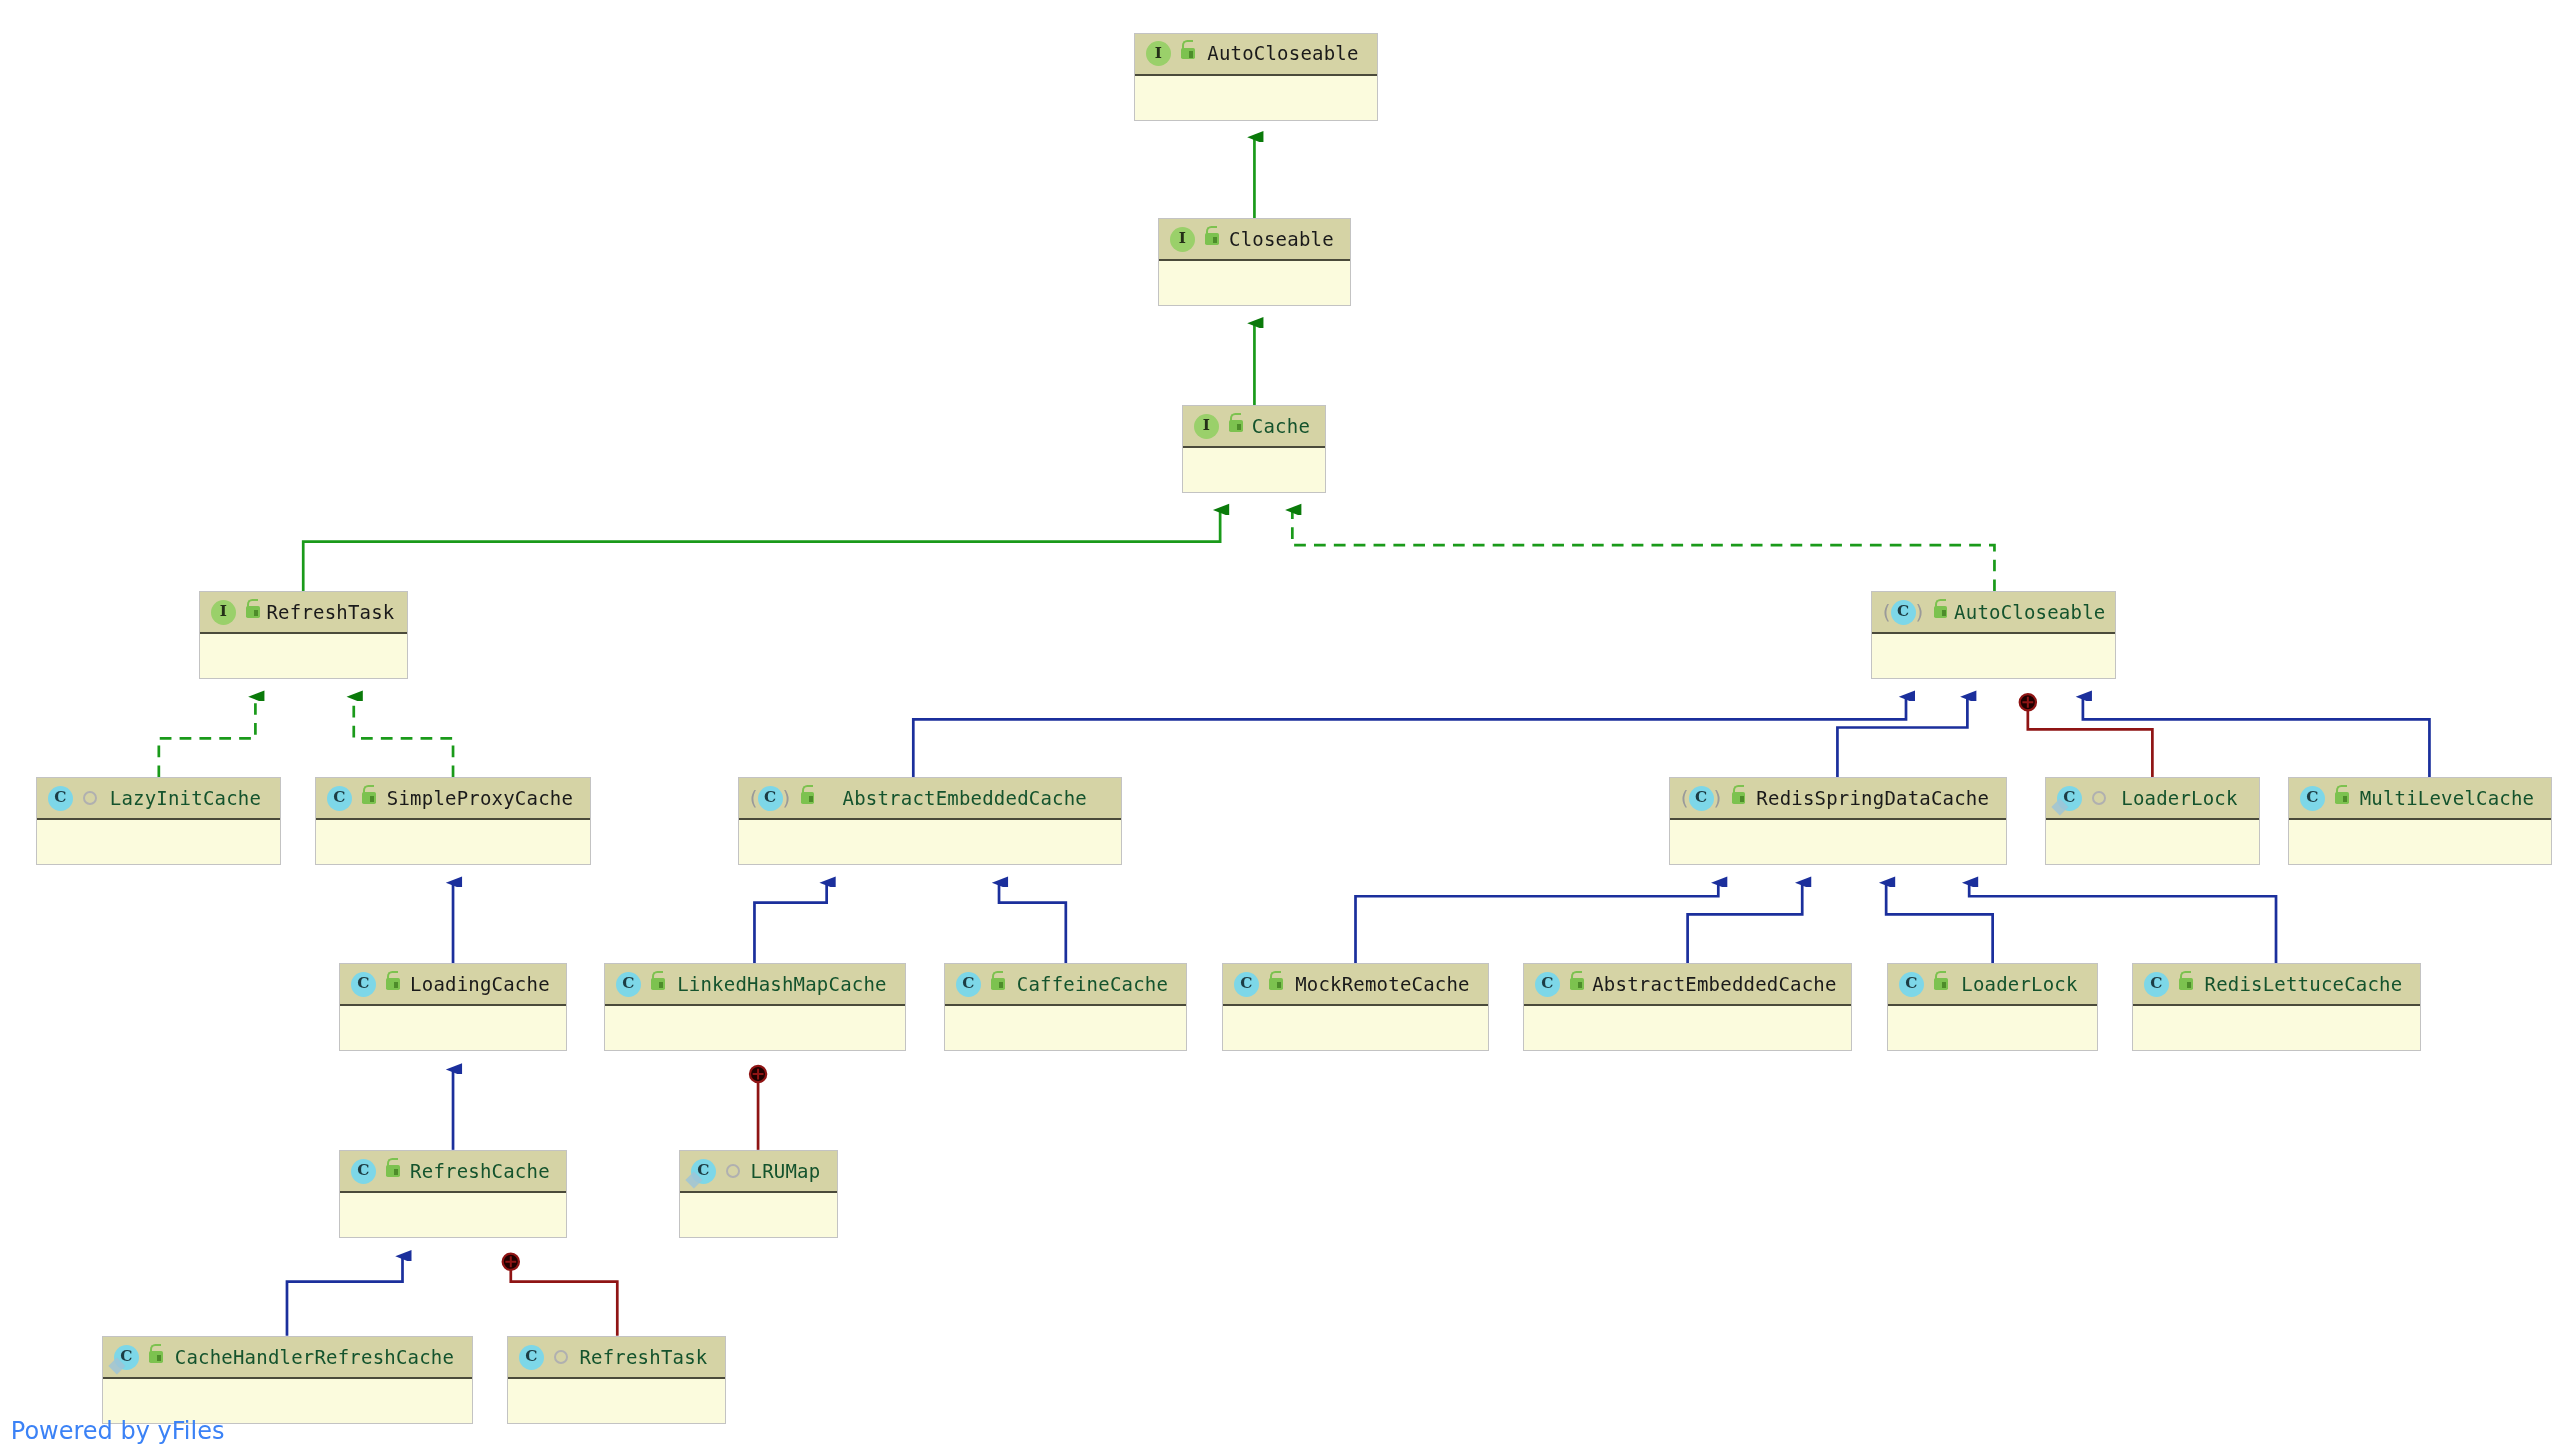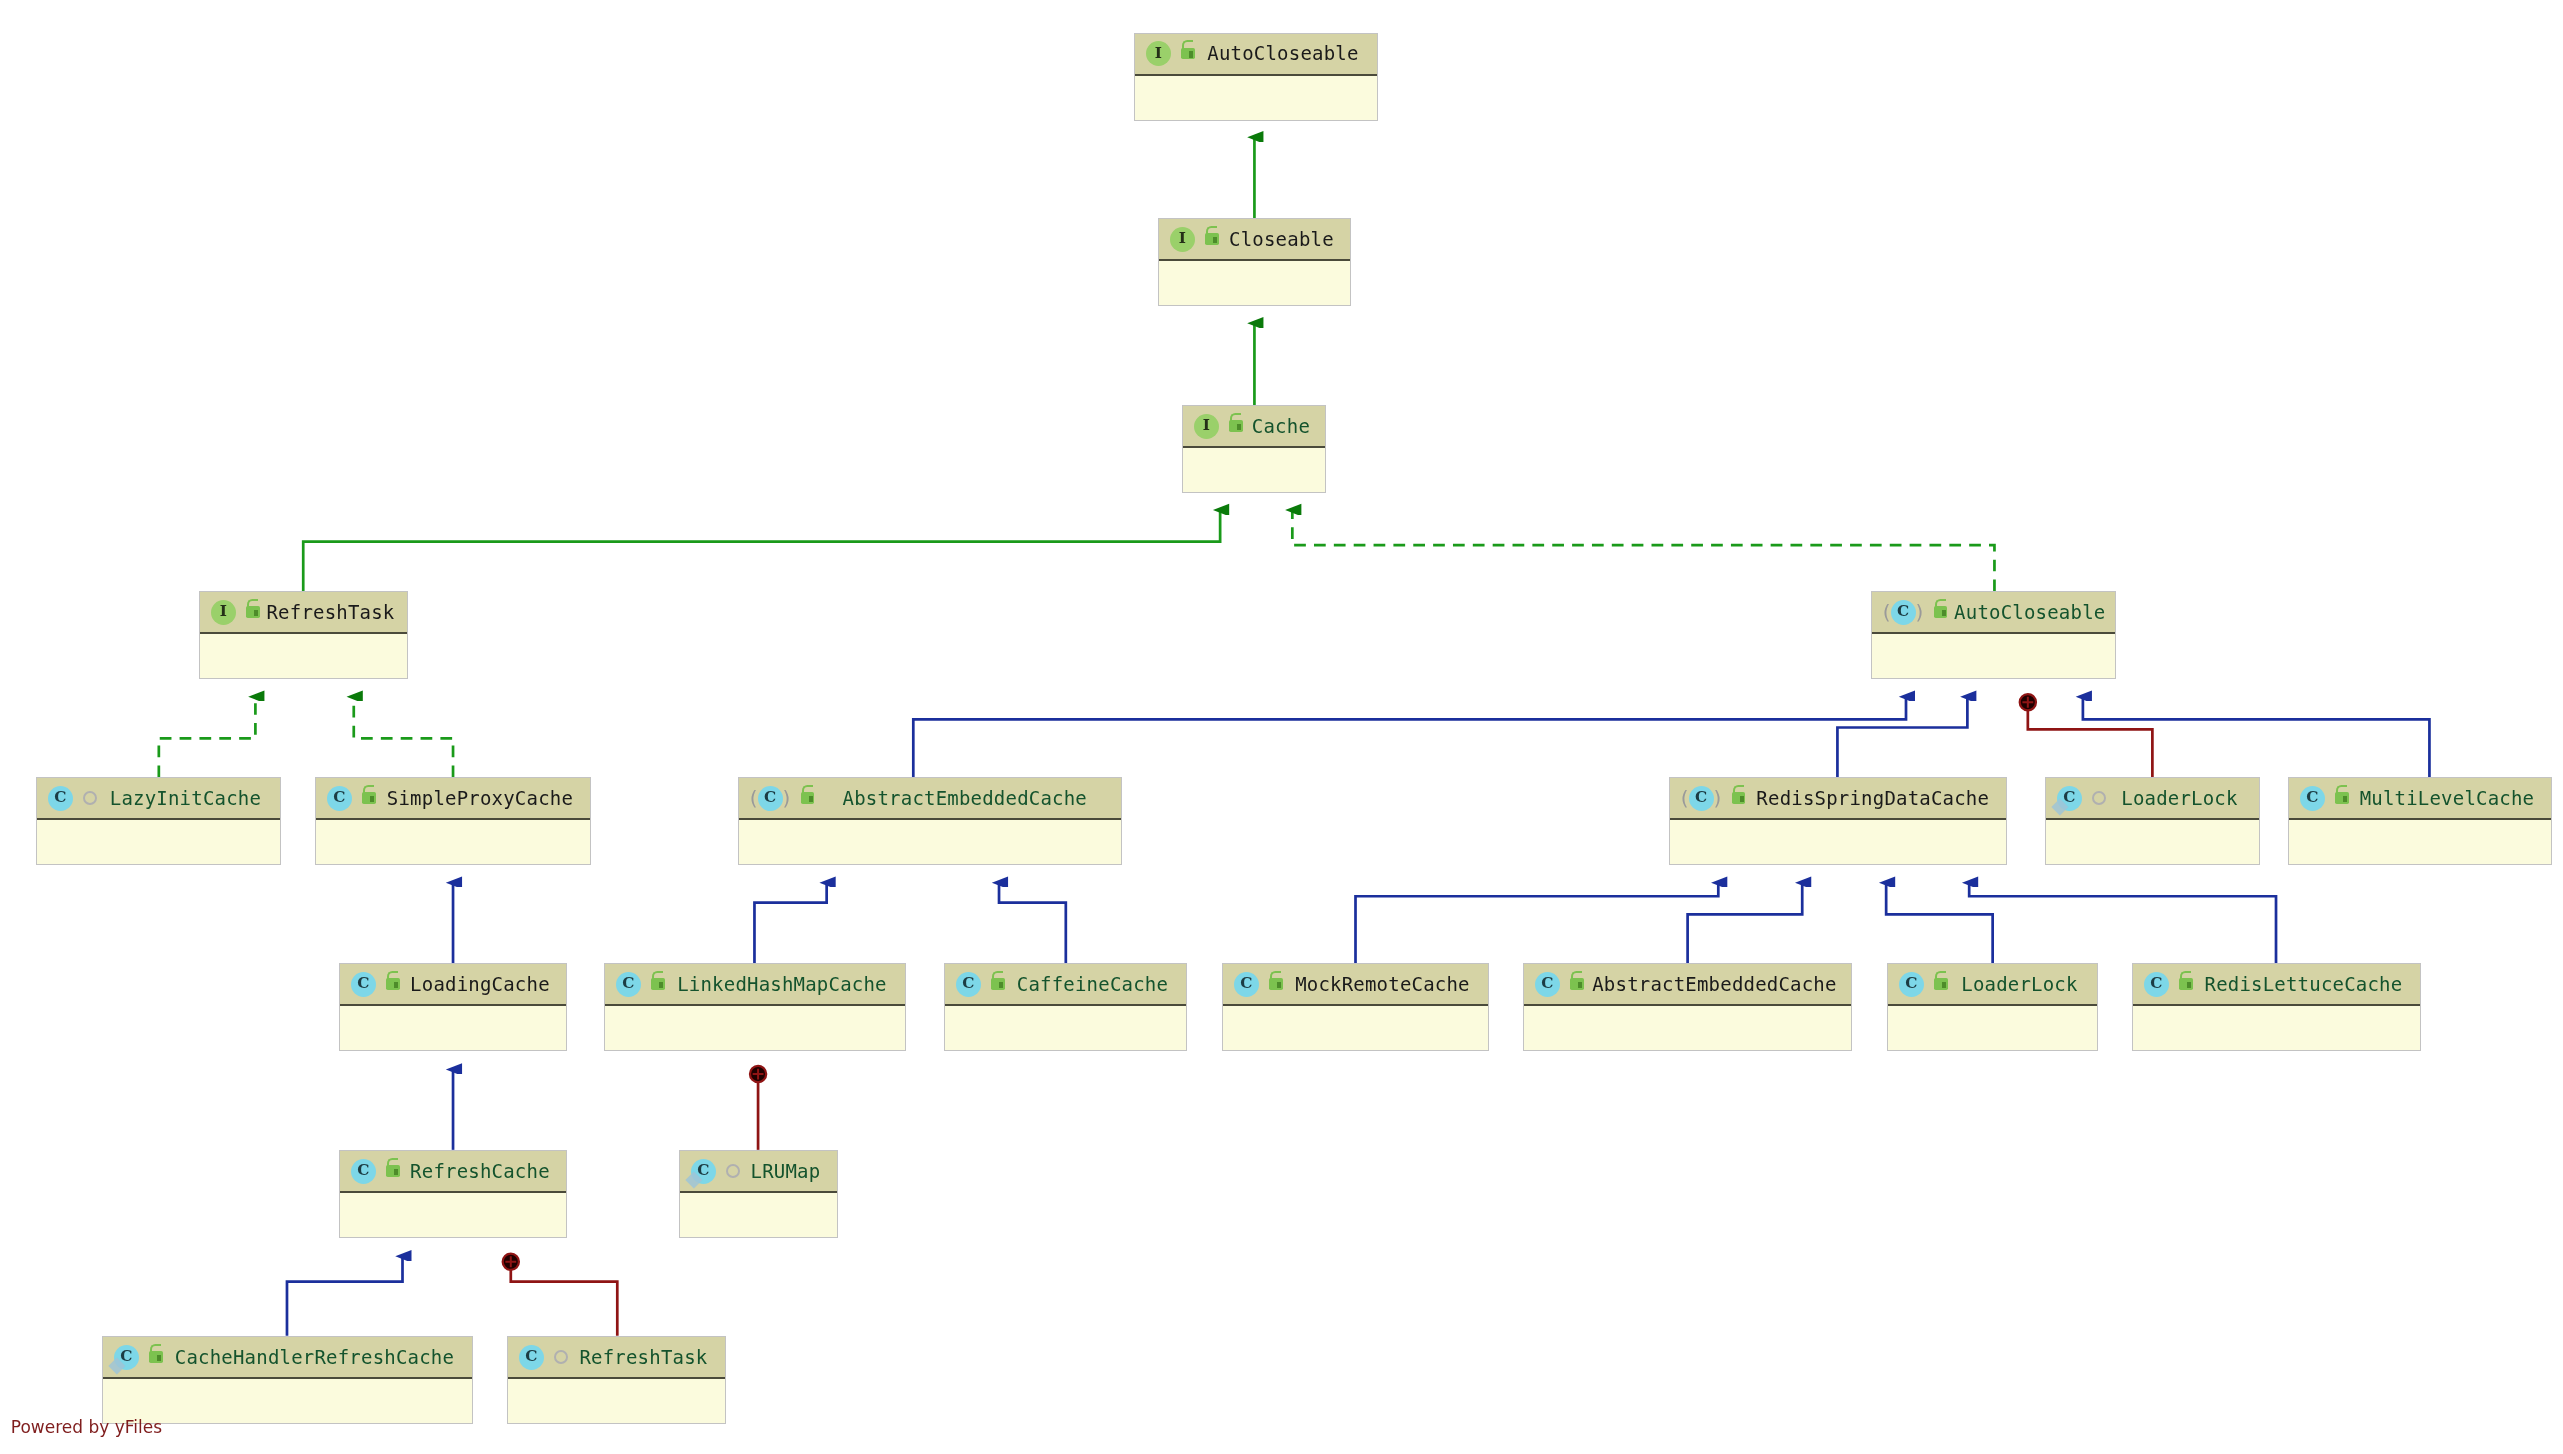--- a/index.html
+++ b/index.html
@@ -35,21 +35,21 @@
                border:2.7px solid #7cc24f;border-bottom:none;border-right:none;
                border-top-left-radius:5.4px;}
   .lock:after{content:"";position:absolute;right:1.8px;bottom:1.8px;width:3.6px;height:6.3px;background:#4d8c2a;}
   .circ{width:10px;height:10px;border-radius:50%;border:2.3px solid #b0b0b0;background:transparent;}
 
   .nm{flex:1 1 auto;text-align:center;padding:0 12.6px 0 1.8px;
       font-size:19px;letter-spacing:0.2px;white-space:nowrap;line-height:1;}
   .nm.blue{color:#14532d;}
   .nm.black{color:#1a1a1a;}
 
-  #watermark{position:absolute;left:10.8px;top:1417px;color:#7f1d1d;font-size:17px;
+  #watermark{position:absolute;left:10.8px;top:1417px;color:#3b82f6;font-size:24px;
              font-family:"DejaVu Sans","Liberation Sans",sans-serif;}
 </style>
 </head>
 <body>
 
 <div id="canvas">
 
   <svg class="edges" viewBox="0 0 2840 1612">
     <defs>
       <marker id="ag" markerWidth="20" markerHeight="20" refX="5" refY="9" orient="auto" markerUnits="userSpaceOnUse">

